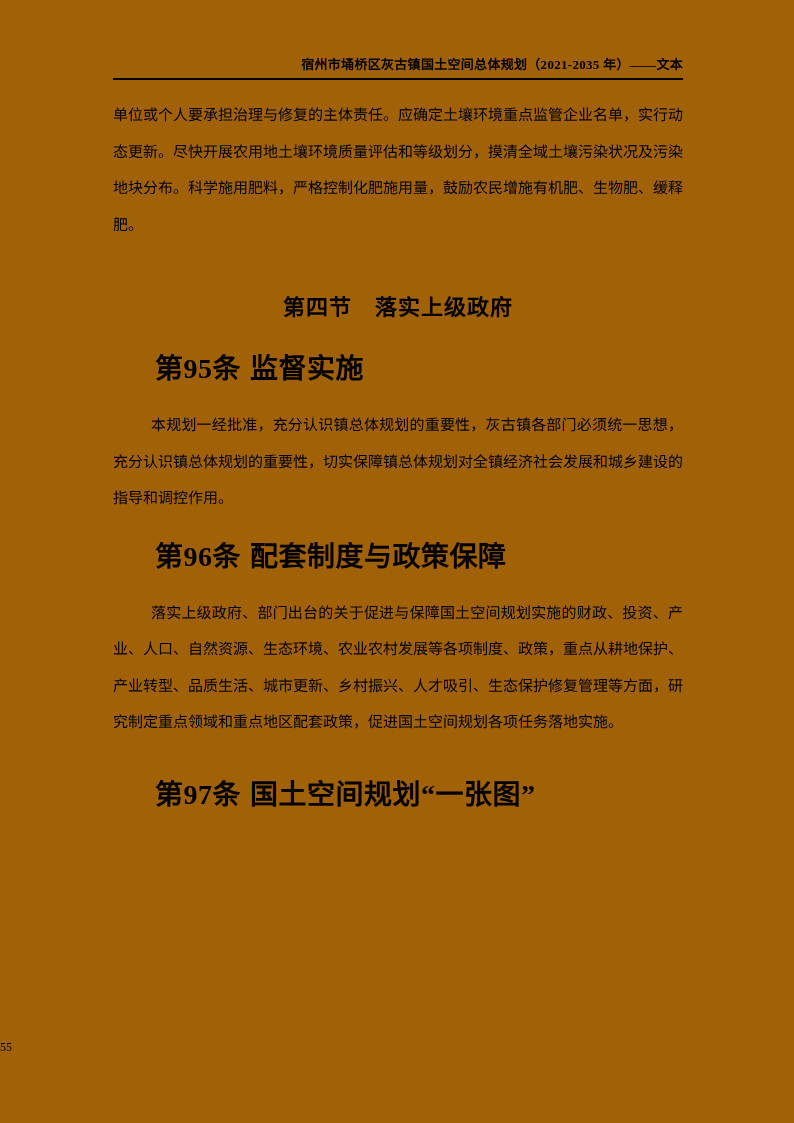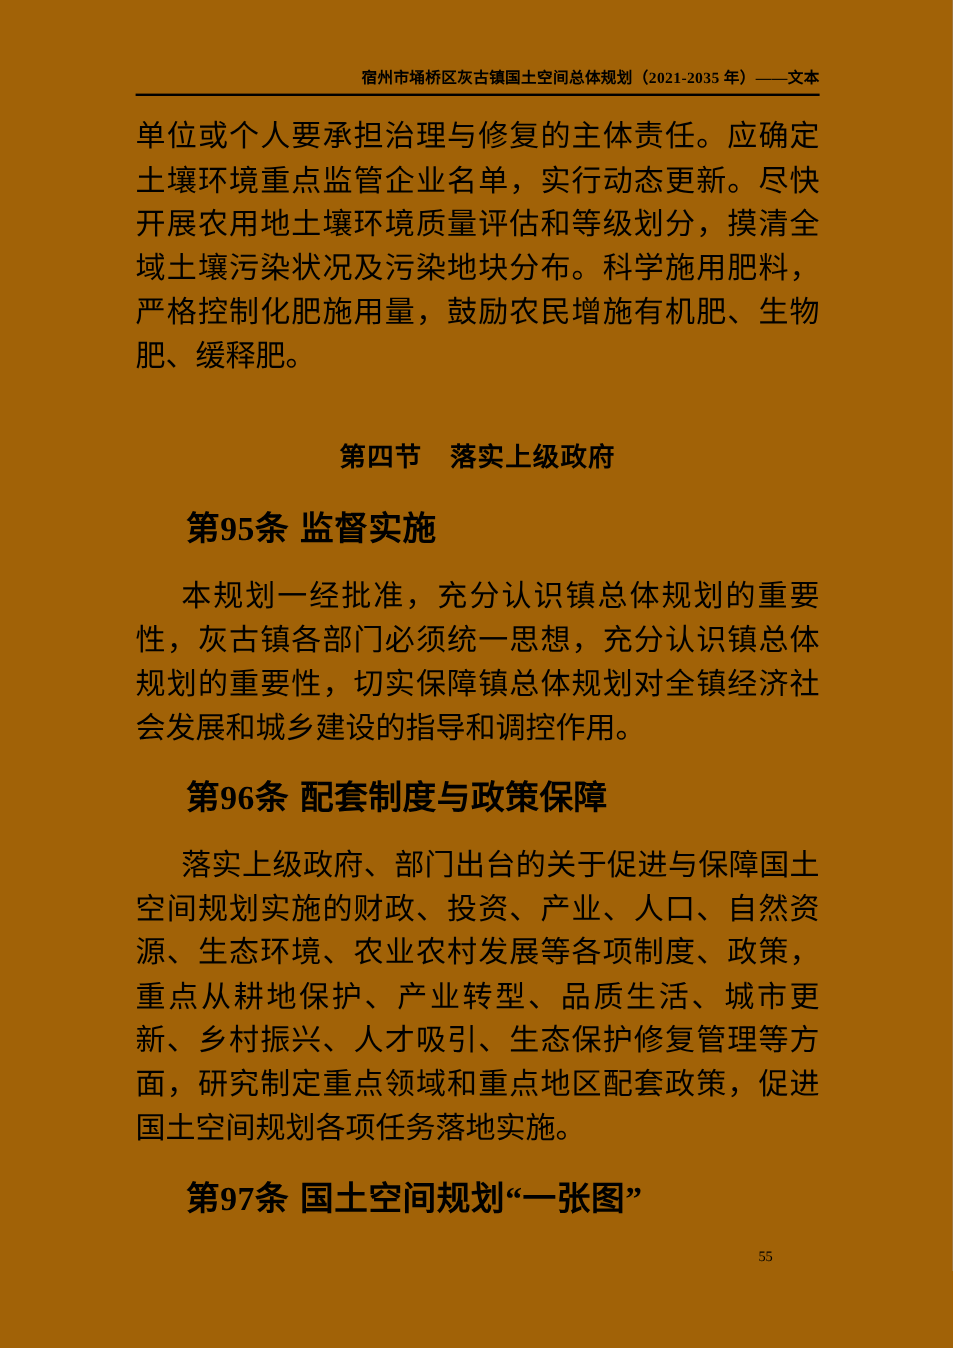--- a/index.html
+++ b/index.html
@@ -33,21 +33,21 @@
 
   
   .content {
     position: absolute;
     top: 97px;
     left: 113px;
     width: 570px;
   }
 
   p.body {
-    font-size: 25px;
+    font-size: 15px;
     line-height: 36.5px;
     text-align: justify;
     text-justify: inter-ideograph;
     color: #000000;
   }
   p.intro { text-indent: 0; }
   p.indent { text-indent: 38px; }
 
   h2.section-title {
     margin-top: 50px;
@@ -63,29 +63,29 @@
     line-height: 28px;
     font-weight: bold;
     margin-left: 42px;
     letter-spacing: 0.5px;
   }
   .article h3 .art-num { margin-right: 9px; }
   .article p.body { margin-top: 24px; }
 
   .article-95 { margin-top: 32px; }
   .article-96 { margin-top: 26px; }
-  .article-97 { margin-top: 26px; }
+  .article-97 { margin-top: 40px; }
 
   
   .page-footer {
     position: absolute;
     top: 1040px;
     left: 0;
     width: 644px;
-    text-align: right;
+    text-align: left;
     font-size: 12px;
     color: #000000;
   }
 </style>
 </head>
 <body>
 
 <div class="page">
 
   <div class="page-header">

